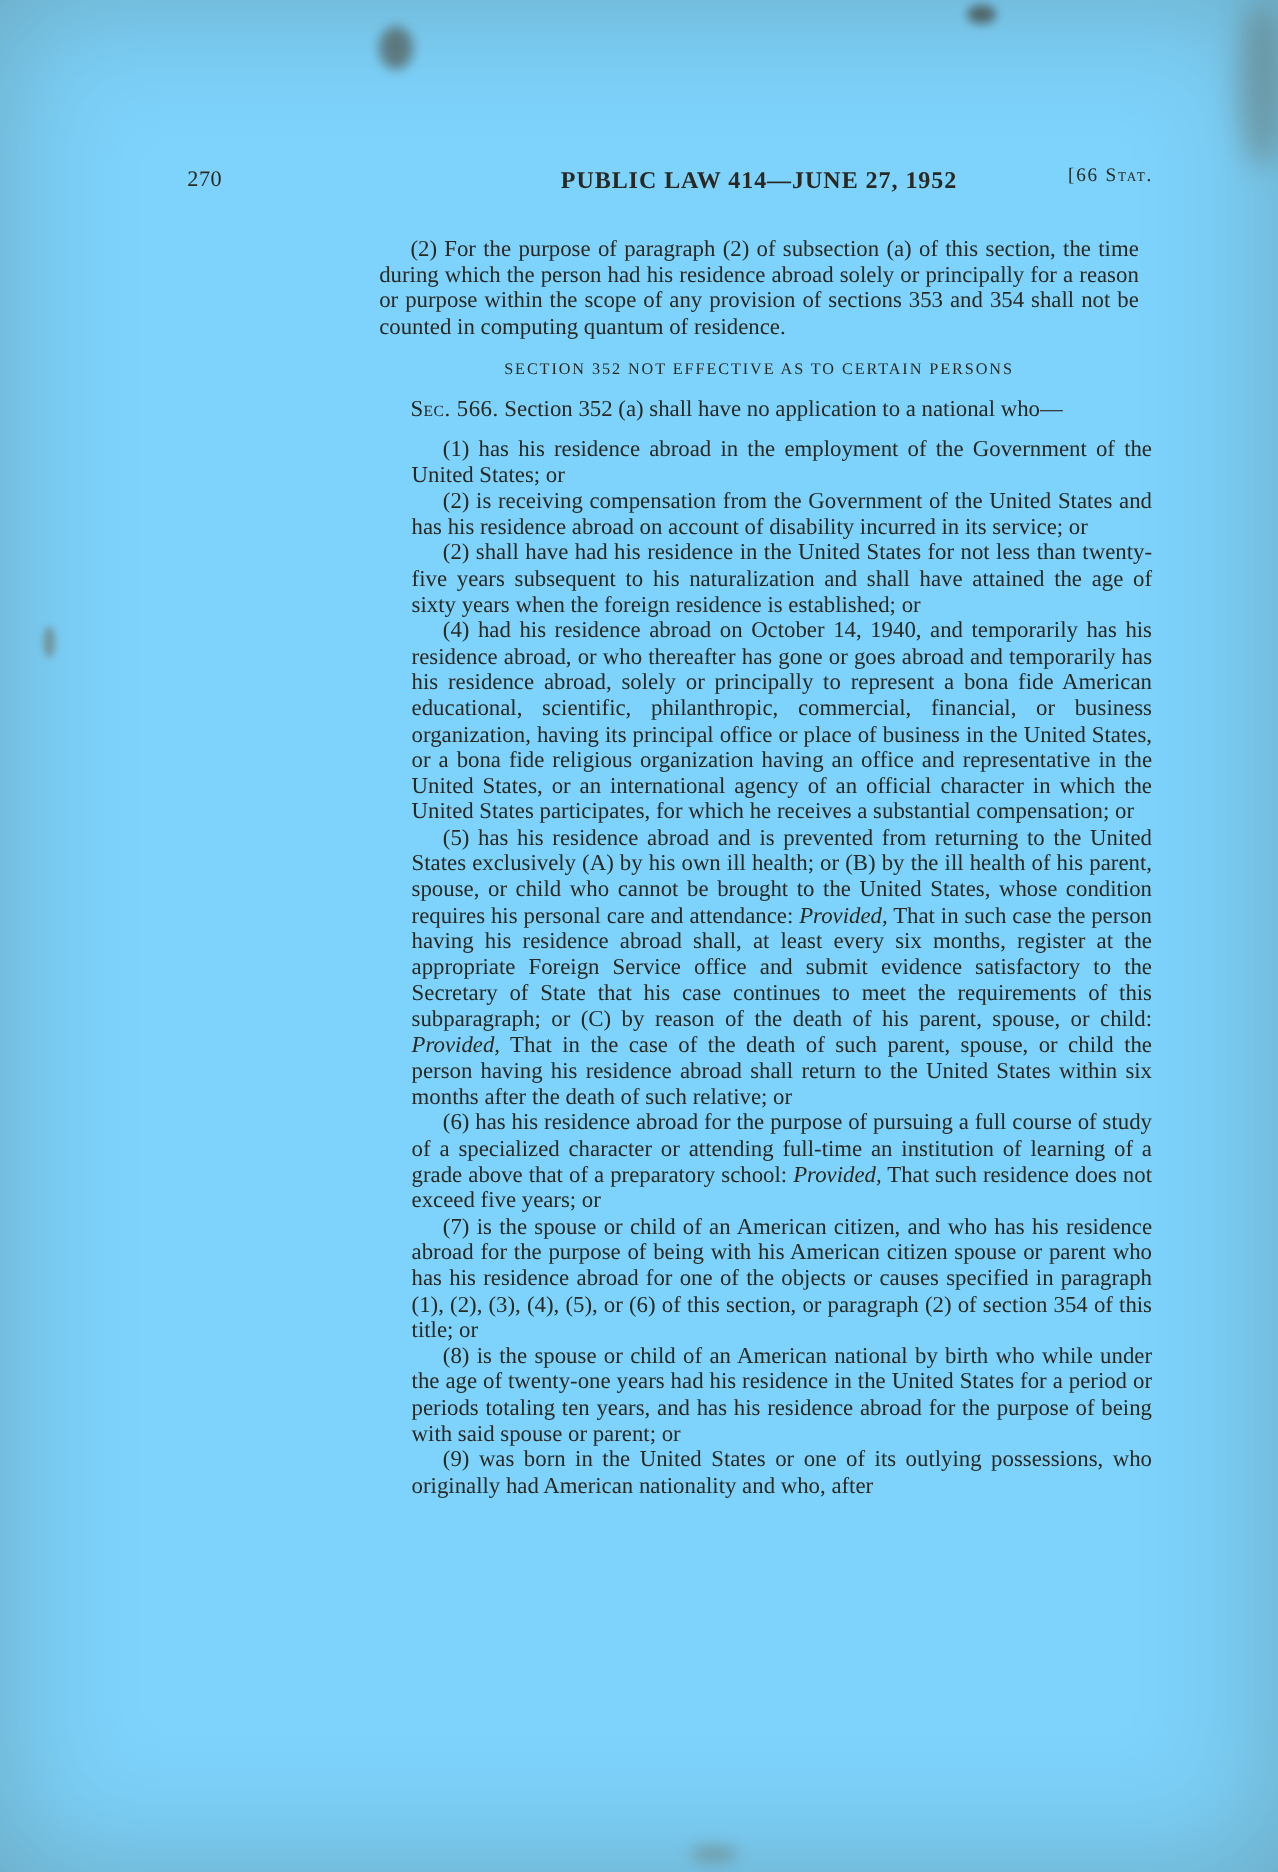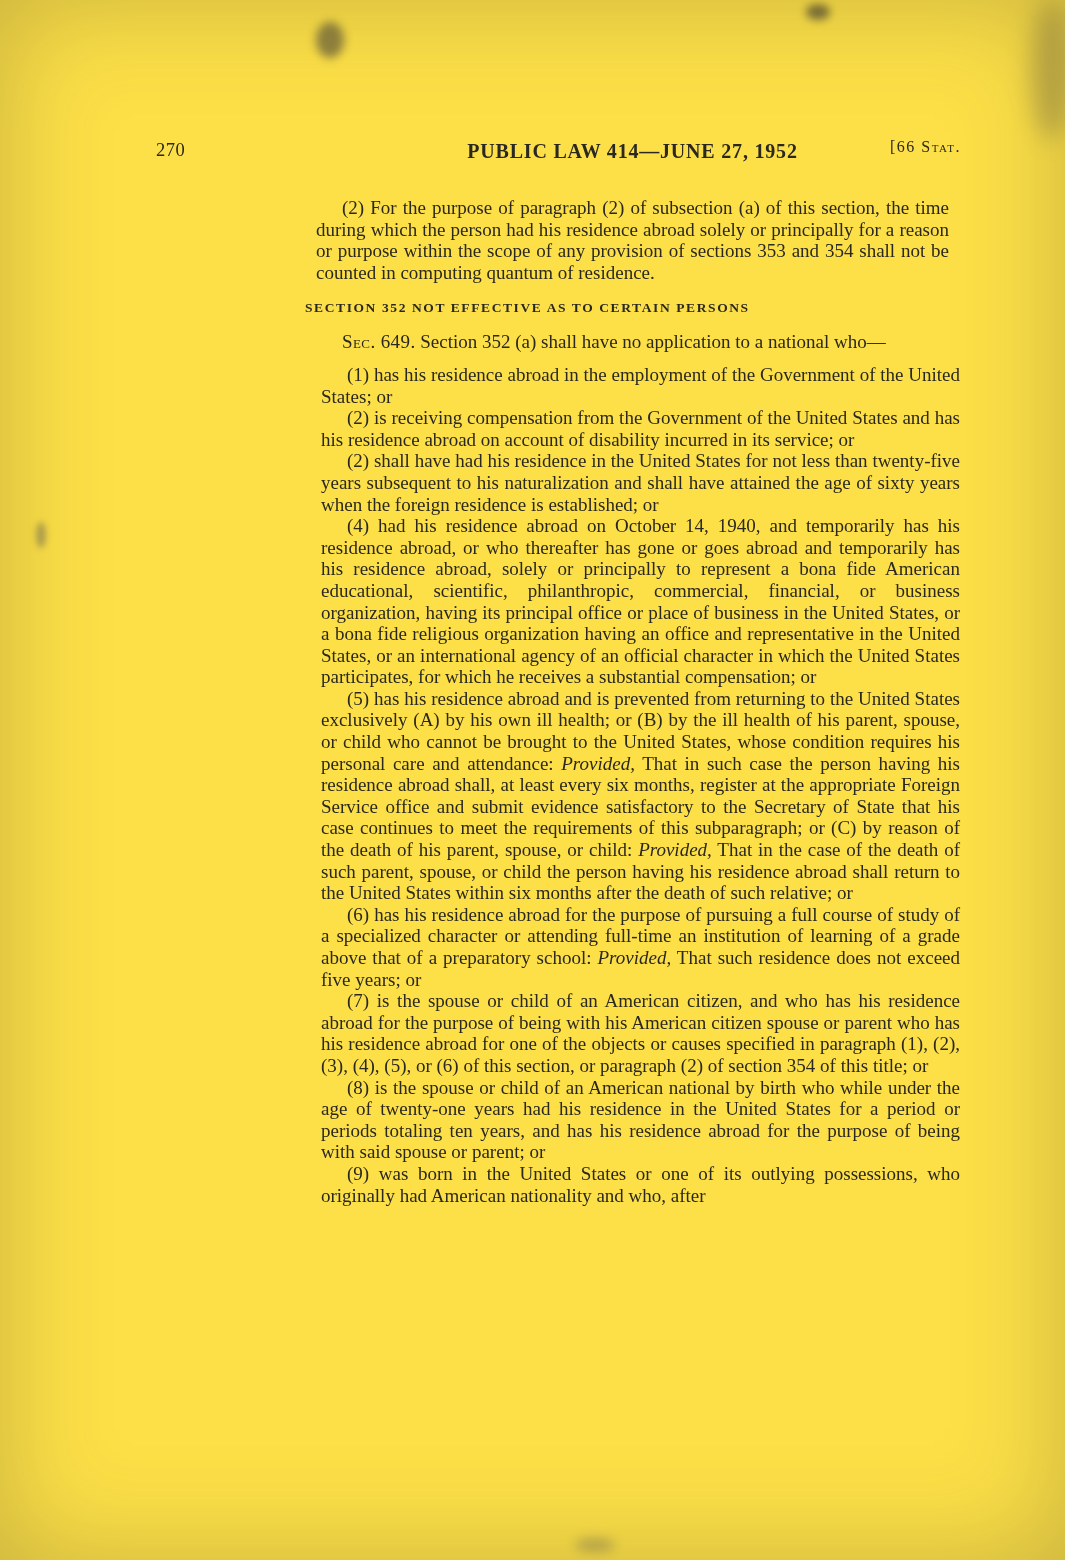--- a/index.html
+++ b/index.html
@@ -2,21 +2,21 @@
 <html lang="en"><head>
 <meta charset="utf-8">
 <style>
   html, body { margin: 0; padding: 0; }
   body { background: #8a8578; }
   .page {
     position: relative;
     width: 1065px;
     height: 1560px;
     margin: 0 auto;
-    background: #fde047;
+    background: #7dd3fc;
     box-shadow: inset 0 0 110px rgba(62, 56, 40, 0.28);
     overflow: hidden;
     font-family: "Liberation Serif", "DejaVu Serif", serif;
     color: #2a2821;
   }
   
   .smudge { position: absolute; border-radius: 50%; pointer-events: none; }
   .s1 { left: 316px; top: 22px; width: 28px; height: 36px; background: #4a4536; filter: blur(5px); opacity: .6; }
   .s2 { left: 806px; top: 4px;  width: 24px; height: 16px; background: #3e3a2d; filter: blur(4px); opacity: .65; }
   .s3 { left: 1032px; top: 0; width: 40px; height: 140px; background: #5a543f; filter: blur(12px); opacity: .35; }
@@ -37,25 +37,25 @@
     font-size: 16px; font-variant: small-caps; letter-spacing: 1.5px;
   }
 
   .body-col {
     position: absolute; left: 305px; top: 186px; width: 655px;
     font-size: 19px; line-height: 21.6px;
     text-align: justify;
     hyphens: auto;
   }
   .para { margin: 11px; text-indent: 26px; }
-  .item { margin: 0 0 0 16px; text-indent: 26px; }
+  .item { margin: 0 0 0 38px; text-indent: 26px; }
   .center-head {
     margin: 17px 0 15px 0;
-    text-align: left; text-indent: 0;
-    font-size: 13.5px; font-weight: 700; letter-spacing: 1.6px;
+    text-align: center; text-indent: 0;
+    font-size: 13.5px; font-weight: 400; letter-spacing: 1.6px;
     line-height: 16px;
   }
   .smallcaps { font-variant: small-caps; letter-spacing: .4px; }
   .it { font-style: italic; }
 </style>
 </head>
 <body>
 
 <div class="page">
 
@@ -70,21 +70,21 @@
     <span class="running-title">PUBLIC LAW 414—JUNE 27, 1952</span>
     <span class="stat-ref">[66 Stat.</span>
   </header>
 
   <main class="body-col">
 
     <p class="para"><span>(2) For the purpose of paragraph (2) of subsection (a) of this section, the time during which the person had his residence abroad solely or principally for a reason or purpose within the scope of any provision of sections 353 and 354 shall not be counted in computing quantum of residence.</span></p>
 
     <h2 class="center-head">SECTION 352 NOT EFFECTIVE AS TO CERTAIN PERSONS</h2>
 
-    <p class="para"><span class="smallcaps">Sec. 649.</span><span> Section 352 (a) shall have no application to a national who—</span></p>
+    <p class="para"><span class="smallcaps">Sec. 566.</span><span> Section 352 (a) shall have no application to a national who—</span></p>
 
     <p class="para item"><span>(1) has his residence abroad in the employment of the Government of the United States; or</span></p>
     <p class="para item"><span>(2) is receiving compensation from the Government of the United States and has his residence abroad on account of disability incurred in its service; or</span></p>
     <p class="para item"><span>(2) shall have had his residence in the United States for not less than twenty-five years subsequent to his naturalization and shall have attained the age of sixty years when the foreign residence is established; or</span></p>
     <p class="para item"><span>(4) had his residence abroad on October 14, 1940, and temporarily has his residence abroad, or who thereafter has gone or goes abroad and temporarily has his residence abroad, solely or principally to represent a bona fide American educational, scientific, philanthropic, commercial, financial, or business organization, having its principal office or place of business in the United States, or a bona fide religious organization having an office and representative in the United States, or an international agency of an official character in which the United States participates, for which he receives a substantial compensation; or</span></p>
     <p class="para item"><span>(5) has his residence abroad and is prevented from returning to the United States exclusively (A) by his own ill health; or (B) by the ill health of his parent, spouse, or child who cannot be brought to the United States, whose condition requires his personal care and attendance: </span><span class="it">Provided,</span><span> That in such case the person having his residence abroad shall, at least every six months, register at the appropriate Foreign Service office and submit evidence satisfactory to the Secretary of State that his case continues to meet the requirements of this subparagraph; or (C) by reason of the death of his parent, spouse, or child: </span><span class="it">Provided,</span><span> That in the case of the death of such parent, spouse, or child the person having his residence abroad shall return to the United States within six months after the death of such relative; or</span></p>
     <p class="para item"><span>(6) has his residence abroad for the purpose of pursuing a full course of study of a specialized character or attending full-time an institution of learning of a grade above that of a preparatory school: </span><span class="it">Provided,</span><span> That such residence does not exceed five years; or</span></p>
     <p class="para item"><span>(7) is the spouse or child of an American citizen, and who has his residence abroad for the purpose of being with his American citizen spouse or parent who has his residence abroad for one of the objects or causes specified in paragraph (1), (2), (3), (4), (5), or (6) of this section, or paragraph (2) of section 354 of this title; or</span></p>
     <p class="para item"><span>(8) is the spouse or child of an American national by birth who while under the age of twenty-one years had his residence in the United States for a period or periods totaling ten years, and has his residence abroad for the purpose of being with said spouse or parent; or</span></p>
     <p class="para item"><span>(9) was born in the United States or one of its outlying possessions, who originally had American nationality and who, after</span></p>

